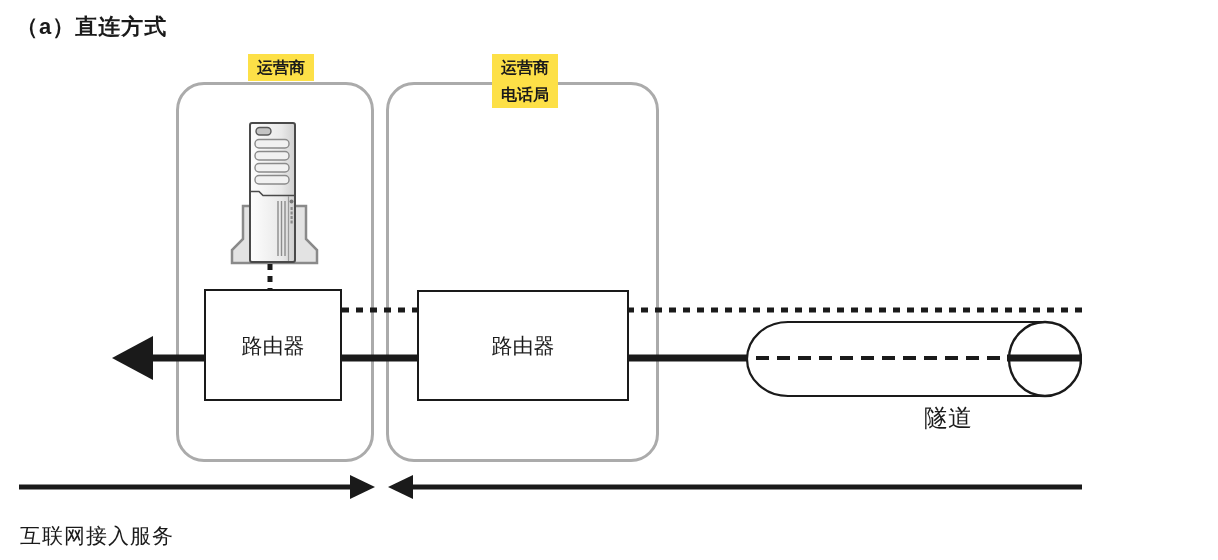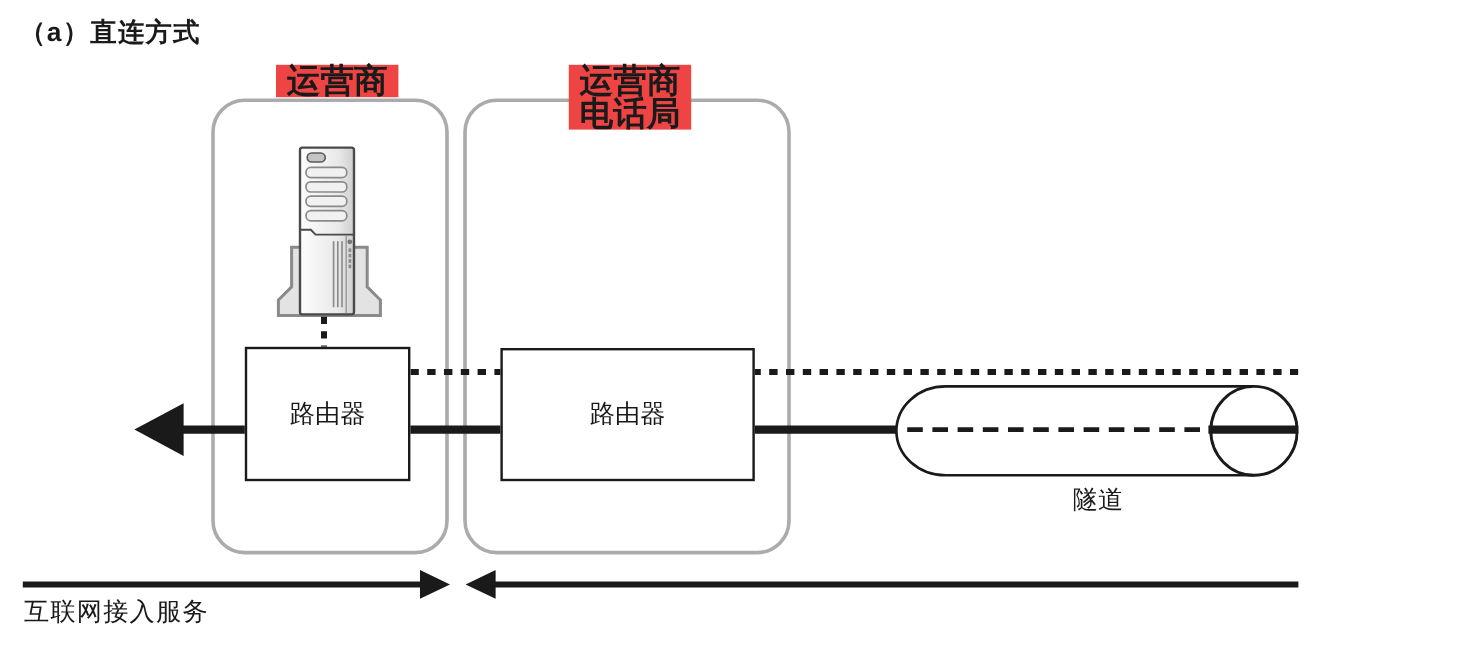--- a/index.html
+++ b/index.html
@@ -34,23 +34,23 @@
   .diagram-svg { left: 0; top: 0; z-index: 2; }
 
   .group-label {
     top: 54px;
     transform: translateX(-50%);
     text-align: center;
     z-index: 3;
   }
   .group-label .mask {
     display: inline-block;
-    background: #ef4444;
+    background: #fde047;
     padding: 0 9px;
-    font-size: 28px;
+    font-size: 16px;
     font-weight: 700;
     line-height: 27px;
     white-space: nowrap;
   }
   .group-label .gl-line { display: block; }
   .label-auth  { left: 281px; }
   .label-telco { left: 525px; }
 
   .node-box {
     background: #ffffff;
@@ -63,29 +63,29 @@
     font-size: 21px;
     line-height: 29px;
     z-index: 3;
     box-sizing: border-box;
     white-space: nowrap;
   }
   .router1 { left: 204px; top: 289px; width: 138px; height: 112px; }
   .router2 { left: 417px; top: 290px; width: 212px; height: 111px; }
 
   .tunnel-label {
-    left: 915px; top: 402px;
+    left: 948px; top: 402px;
     transform: translateX(-50%);
-    font-size: 21px;
+    font-size: 24px;
     z-index: 3;
     white-space: nowrap;
   }
 
   .footer-label {
-    left: 20px; top: 496px;
+    left: 20px; top: 522px;
     font-size: 21px;
     letter-spacing: 1px;
     z-index: 3;
     white-space: nowrap;
   }
 </style>
 </head>
 <body>
 
 <div class="canvas">

